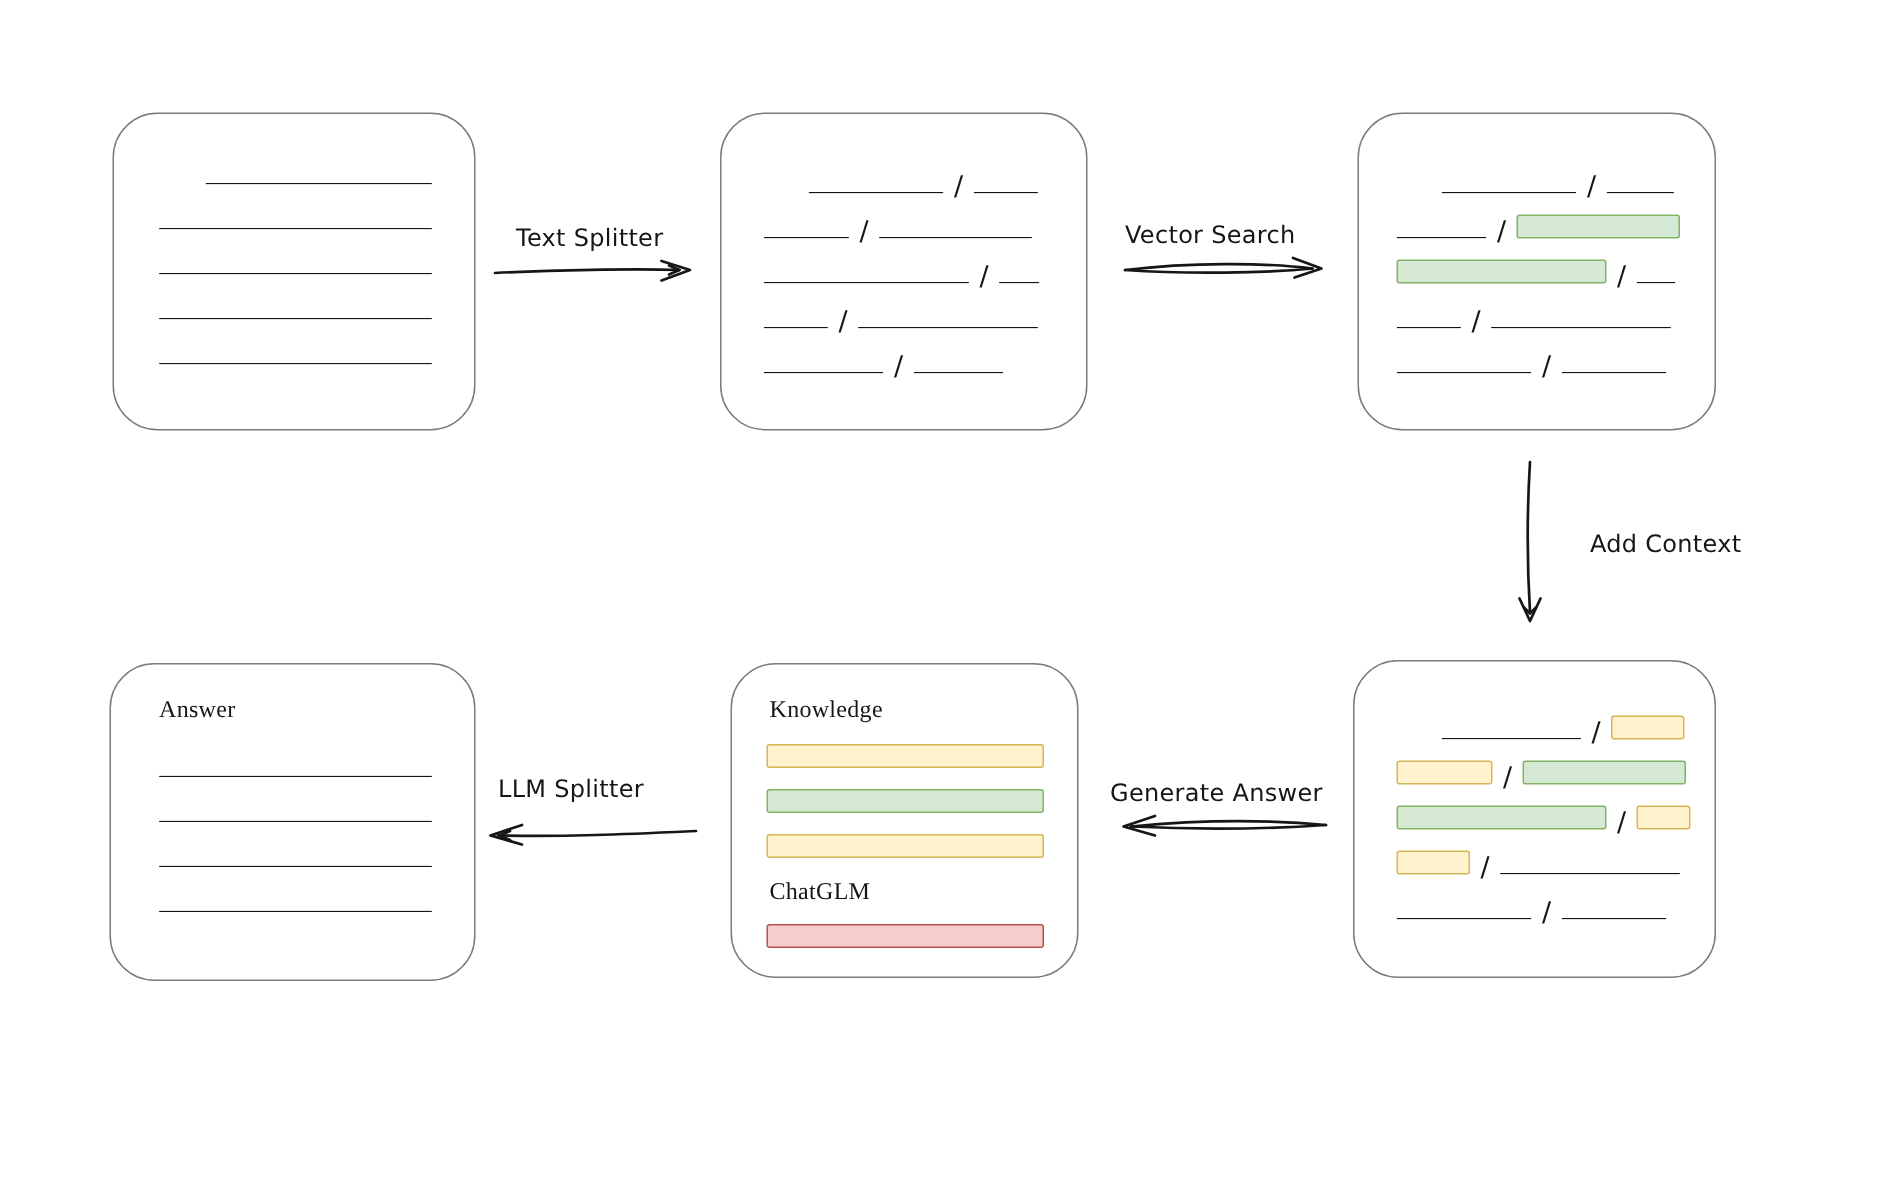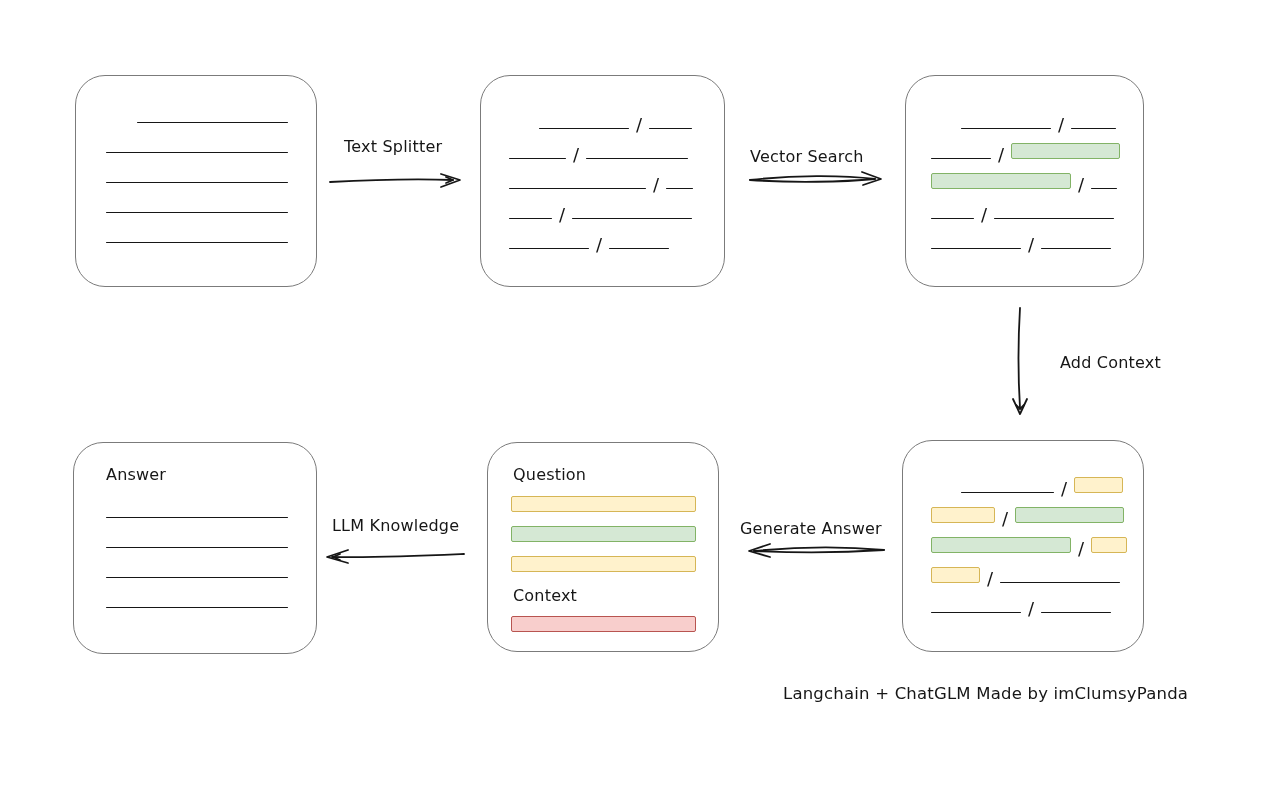--- a/index.html
+++ b/index.html
@@ -36,21 +36,21 @@
   .hbar.green{background:var(--green-fill,#d5e8d4);border-color:var(--green-border,#82b366);}
   .hbar.yellow{background:var(--yellow-fill,#fff2cc);border-color:var(--yellow-border,#d6b656);}
   .bar{
     position:absolute;left:23px;width:183px;height:14px;
     border:1.6px solid;border-radius:2px;
   }
   .bar.yellow{background:var(--yellow-fill,#fff2cc);border-color:var(--yellow-border,#d6b656);}
   .bar.green{background:var(--green-fill,#d5e8d4);border-color:var(--green-border,#82b366);}
   .bar.red{background:var(--red-fill,#f8cecc);border-color:var(--red-border,#b85450);}
   .box-title{
-    position:absolute;font-size:16px;white-space:nowrap;letter-spacing:0.2px;
+    position:absolute;font-size:16px;white-space:nowrap;letter-spacing:0.2px;font-family:Liberation Serif, serif;
   }
   .flow-label{
     position:absolute;font-size:16px;white-space:nowrap;letter-spacing:0.2px;
   }
   .caption{
     position:absolute;font-size:16.5px;white-space:nowrap;letter-spacing:0.2px;
   }
   svg.arrow{position:absolute;overflow:visible;}
   svg.arrow path{
     fill:none;stroke:var(--line-color,#161616);
@@ -63,21 +63,21 @@
 <div class="canvas">
 
   <div class="box" style="left:75px;top:75px;width:240px;height:210px">
     <span class="line" style="left:61px;top:46px;width:151px"></span>
     <span class="line" style="left:30px;top:76px;width:182px"></span>
     <span class="line" style="left:30px;top:106px;width:182px"></span>
     <span class="line" style="left:30px;top:136px;width:182px"></span>
     <span class="line" style="left:30px;top:166px;width:182px"></span>
   </div>
 
-  <div class="flow-label" style="left:344px;top:137px">Text Splitter</div>
+  <div class="flow-label" style="left:344px;top:149px">Text Splitter</div>
   <svg class="arrow" style="left:328px;top:170px" width="140" height="22" viewBox="0 0 140 22">
     <path d="M2 12 C 40 10, 95 9, 125 10"></path>
     <path d="M113 4 L132 10 L113 17"></path>
     <path d="M118 7 L125 10 L118 13"></path>
   </svg>
 
   <div class="box" style="left:480px;top:75px;width:243px;height:210px">
     <div class="chunk-row" style="left:58px;top:34px">
       <span class="seg" style="width:90px"></span>
       <span class="slash">/</span>
@@ -176,38 +176,37 @@
   </div>
 
   <div class="flow-label" style="left:740px;top:519px">Generate Answer</div>
   <svg class="arrow" style="left:740px;top:540px" width="146" height="22" viewBox="0 0 146 22">
     <path d="M144 10 C 100 6, 55 7, 14 11"></path>
     <path d="M144 10 C 100 13, 55 13, 14 11"></path>
     <path d="M30 4 L9 11 L30 17"></path>
   </svg>
 
   <div class="box" style="left:487px;top:442px;width:230px;height:208px">
-    <div class="box-title" style="left:25px;top:22px">Question</div>
+    <div class="box-title" style="left:25px;top:22px">Knowledge</div>
     <span class="bar yellow" style="top:53px"></span>
     <span class="bar green" style="top:83px"></span>
     <span class="bar yellow" style="top:113px"></span>
-    <div class="box-title" style="left:25px;top:143px">Context</div>
+    <div class="box-title" style="left:25px;top:143px">ChatGLM</div>
     <span class="bar red" style="top:173px"></span>
   </div>
 
-  <div class="flow-label" style="left:332px;top:516px">LLM Knowledge</div>
+  <div class="flow-label" style="left:332px;top:516px">LLM Splitter</div>
   <svg class="arrow" style="left:320px;top:546px" width="146" height="22" viewBox="0 0 146 22">
     <path d="M144 8 C 100 10, 58 12, 12 11"></path>
     <path d="M28 4 L7 11 L28 17"></path>
     <path d="M20 8 L13 11 L20 14"></path>
   </svg>
 
   <div class="box" style="left:73px;top:442px;width:242px;height:210px">
     <div class="box-title" style="left:32px;top:22px">Answer</div>
     <span class="line" style="left:32px;top:74px;width:182px"></span>
     <span class="line" style="left:32px;top:104px;width:182px"></span>
     <span class="line" style="left:32px;top:134px;width:182px"></span>
     <span class="line" style="left:32px;top:164px;width:182px"></span>
   </div>
 
-  <div class="caption" style="left:783px;top:684px">Langchain + ChatGLM Made by imClumsyPanda</div>
 
 </div>
 
 </body></html>

